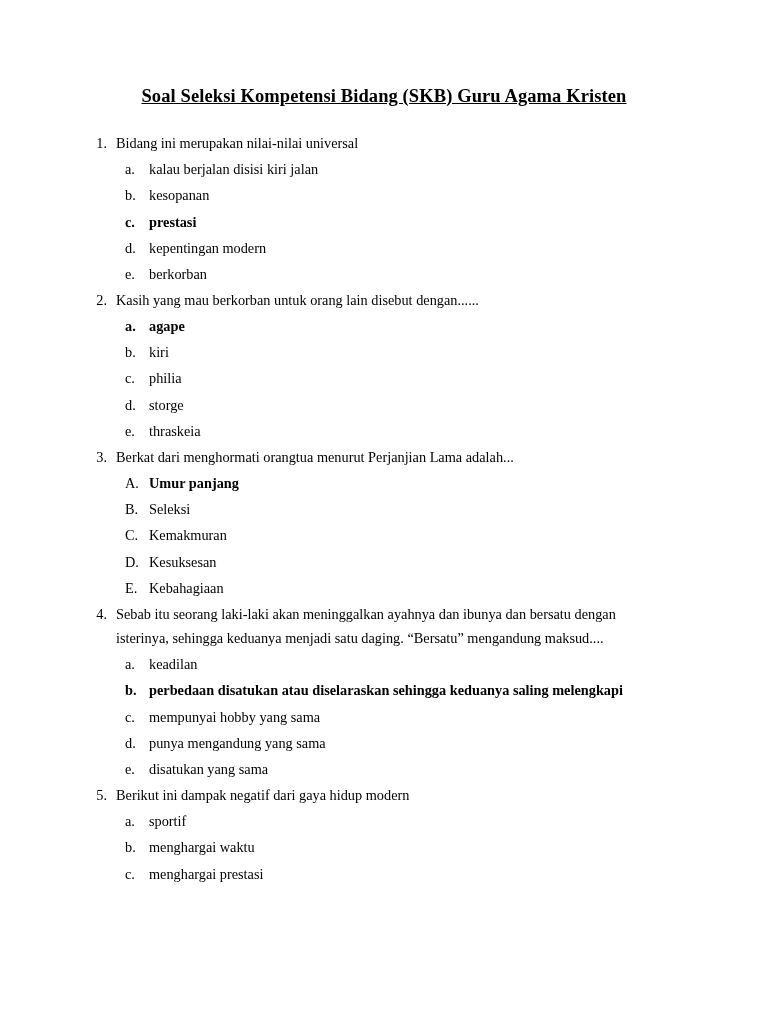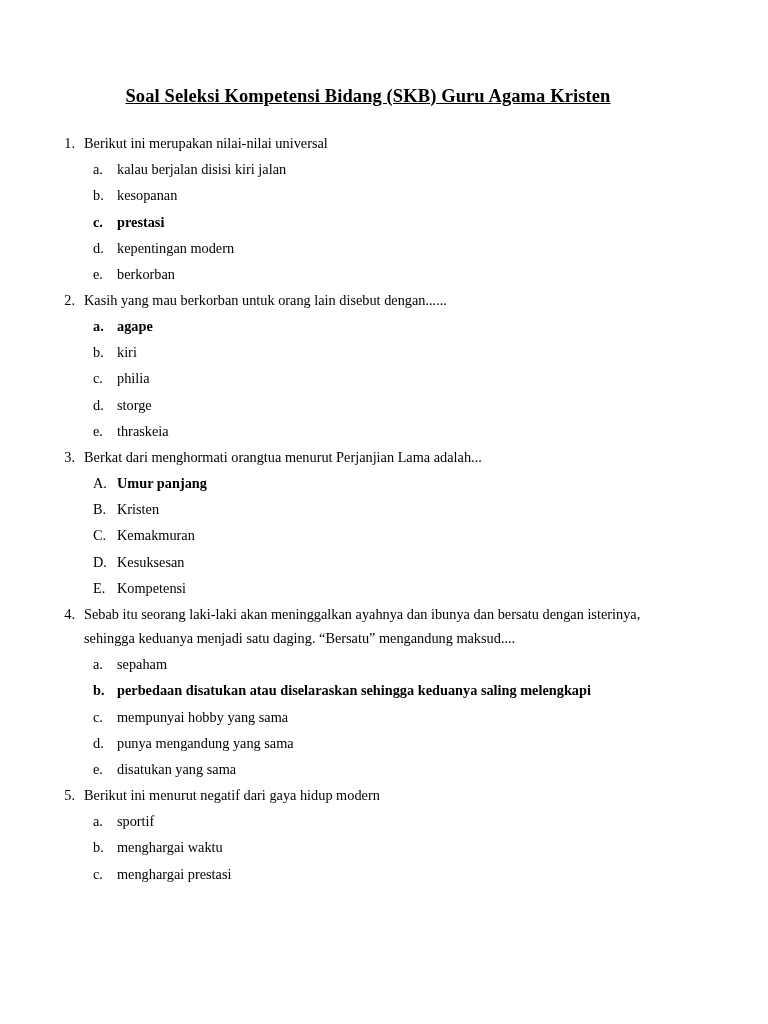--- a/index.html
+++ b/index.html
@@ -13,21 +13,21 @@
     font-family: "Liberation Serif", serif;
     color: #000000;
     overflow: hidden;
   }
   .page {
     position: relative;
     width: 768px;
     height: 1024px;
     background: #ffffff;
     box-sizing: border-box;
-    padding: 72px 92px 40px 60px;
+    padding: 72px 92px 40px 92px;
     border-radius: 8px;
   }
   .doc-title {
     text-align: center;
     font-size: 18.5px;
     font-weight: bold;
     text-decoration: underline;
     letter-spacing: 0.1px;
     margin: 12px 0 24px 0;
     line-height: 1.3;
@@ -81,21 +81,21 @@
 
 <div class="page">
 
   <h1 class="doc-title">Soal Seleksi Kompetensi Bidang (SKB) Guru Agama Kristen</h1>
 
   <div>
 
     <div class="question-block">
       <div class="q-row">
         <div class="q-num">1.</div>
-        <div class="q-text">Berikut ini merupakan nilai-nilai universal</div>
+        <div class="q-text">Bidang ini merupakan nilai-nilai universal</div>
       </div>
       <div class="opt-row">
         <div class="opt-label">a.</div>
         <div class="opt-text">kalau berjalan disisi kiri jalan</div>
       </div>
       <div class="opt-row">
         <div class="opt-label">b.</div>
         <div class="opt-text">kesopanan</div>
       </div>
       <div class="opt-row">
@@ -143,44 +143,44 @@
       <div class="q-row">
         <div class="q-num">3.</div>
         <div class="q-text">Berkat dari menghormati orangtua menurut Perjanjian Lama adalah...</div>
       </div>
       <div class="opt-row">
         <div class="opt-label">A.</div>
         <div class="opt-text bold">Umur panjang</div>
       </div>
       <div class="opt-row">
         <div class="opt-label">B.</div>
-        <div class="opt-text">Kristen</div>
+        <div class="opt-text">Seleksi</div>
       </div>
       <div class="opt-row">
         <div class="opt-label">C.</div>
         <div class="opt-text">Kemakmuran</div>
       </div>
       <div class="opt-row">
         <div class="opt-label">D.</div>
         <div class="opt-text">Kesuksesan</div>
       </div>
       <div class="opt-row">
         <div class="opt-label">E.</div>
-        <div class="opt-text">Kompetensi</div>
+        <div class="opt-text">Kebahagiaan</div>
       </div>
     </div>
 
     <div class="question-block">
       <div class="q-row multiline">
         <div class="q-num">4.</div>
         <div class="q-text">Sebab itu seorang laki-laki akan meninggalkan ayahnya dan ibunya  dan bersatu dengan isterinya, sehingga keduanya menjadi satu daging. “Bersatu” mengandung maksud....</div>
       </div>
       <div class="opt-row">
         <div class="opt-label">a.</div>
-        <div class="opt-text">sepaham</div>
+        <div class="opt-text">keadilan</div>
       </div>
       <div class="opt-row">
         <div class="opt-label bold">b.</div>
         <div class="opt-text bold">perbedaan disatukan atau diselaraskan sehingga keduanya saling melengkapi</div>
       </div>
       <div class="opt-row">
         <div class="opt-label">c.</div>
         <div class="opt-text">mempunyai hobby yang sama</div>
       </div>
       <div class="opt-row">
@@ -189,21 +189,21 @@
       </div>
       <div class="opt-row">
         <div class="opt-label">e.</div>
         <div class="opt-text">disatukan  yang sama</div>
       </div>
     </div>
 
     <div class="question-block">
       <div class="q-row">
         <div class="q-num">5.</div>
-        <div class="q-text">Berikut ini menurut negatif dari gaya hidup modern</div>
+        <div class="q-text">Berikut ini dampak negatif dari gaya hidup modern</div>
       </div>
       <div class="opt-row">
         <div class="opt-label">a.</div>
         <div class="opt-text">sportif</div>
       </div>
       <div class="opt-row">
         <div class="opt-label">b.</div>
         <div class="opt-text">menghargai waktu</div>
       </div>
       <div class="opt-row">

